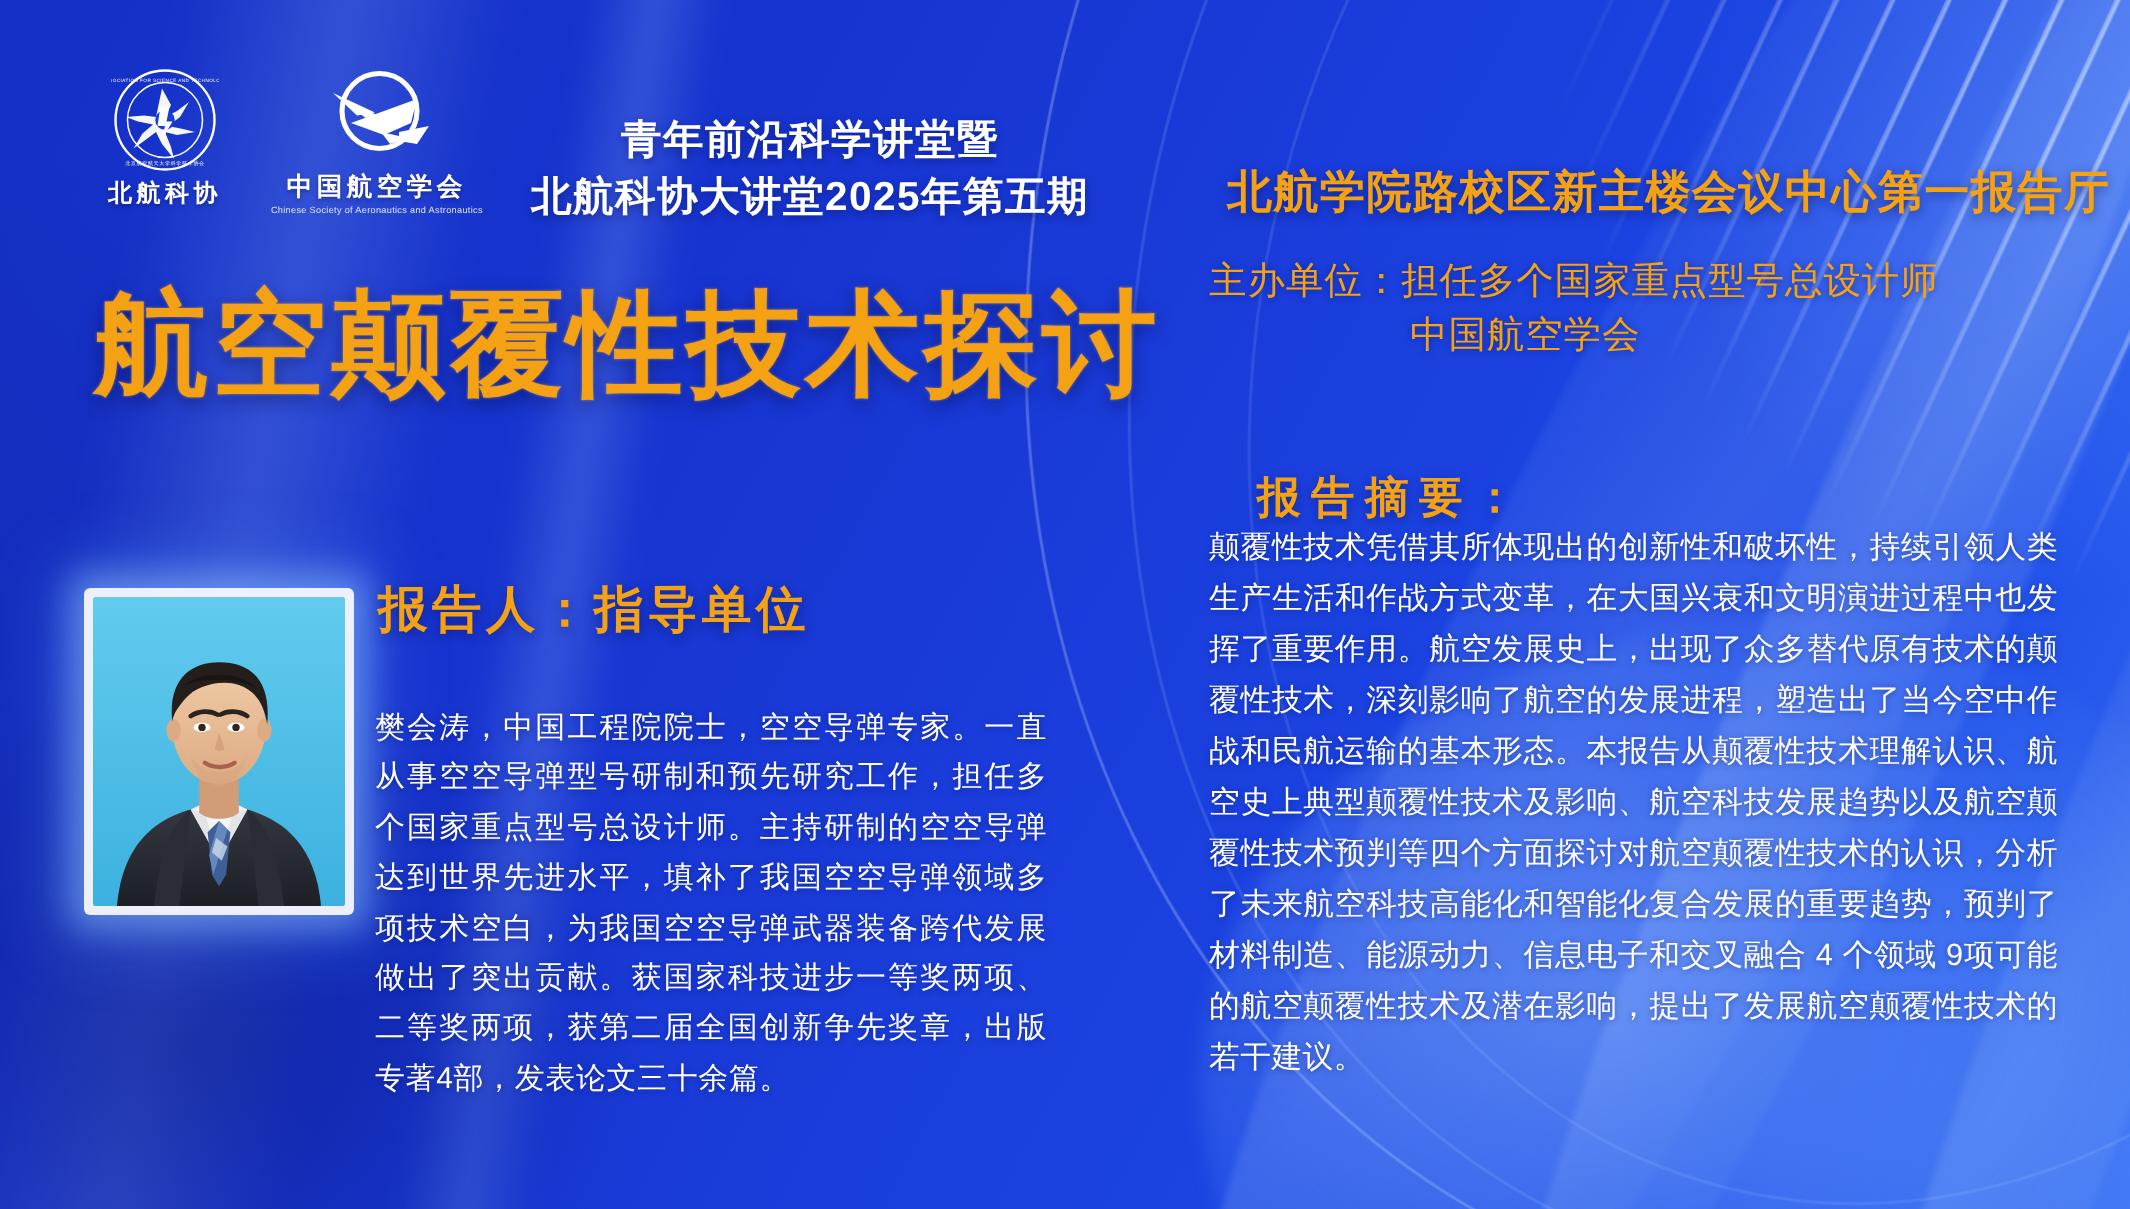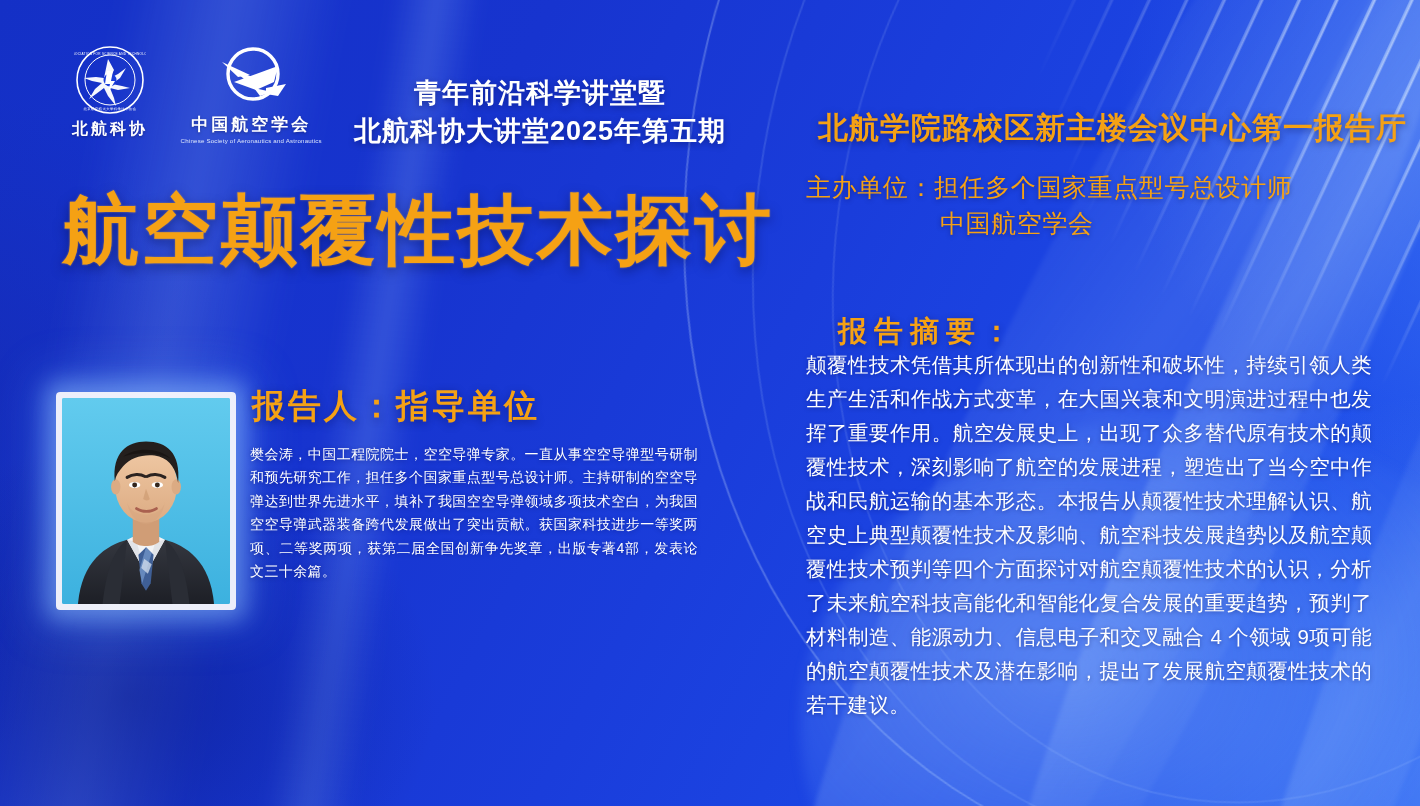--- a/index.html
+++ b/index.html
@@ -102,22 +102,22 @@
   }
   .portrait svg{position:absolute;inset:0;width:100%;height:100%;}
 
   
   .speaker-head{
     position:absolute;left:252px;top:384px;
     color:#F5A114;font-weight:bold;font-size:33px;letter-spacing:3px;
     text-shadow:0 2px 8px rgba(0,10,70,.45);white-space:nowrap;
   }
   .speaker-bio{
-    position:absolute;left:250px;top:443px;width:448px;
-    color:#ffffff;font-size:14px;line-height:1.67;text-align:justify;
+    position:absolute;left:250px;top:469px;width:448px;
+    color:#ffffff;font-size:20px;line-height:1.67;text-align:justify;
     letter-spacing:.4px;text-shadow:0 1px 4px rgba(0,10,70,.40);
   }
 
   
   .date-line{
     position:absolute;left:806px;top:62px;
     color:#F5A114;font-weight:bold;font-size:30px;letter-spacing:1px;
     text-shadow:0 2px 7px rgba(0,10,70,.5);white-space:nowrap;
   }
   .venue-line{

